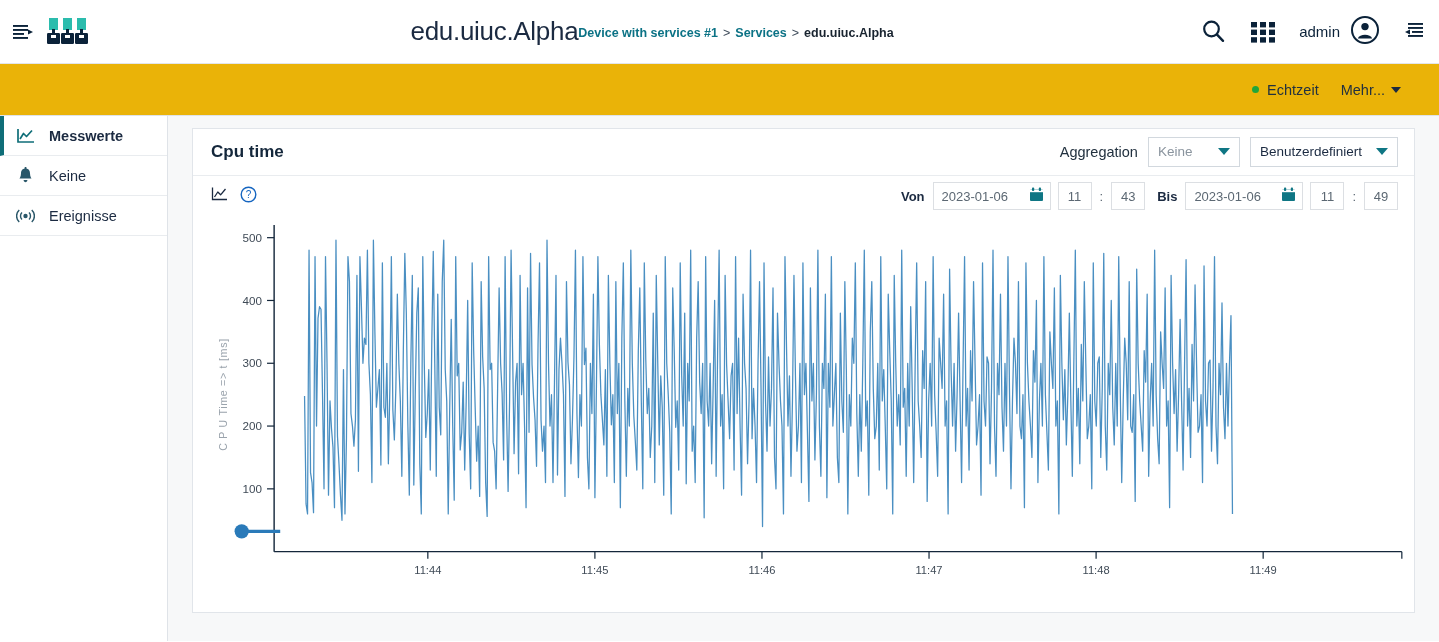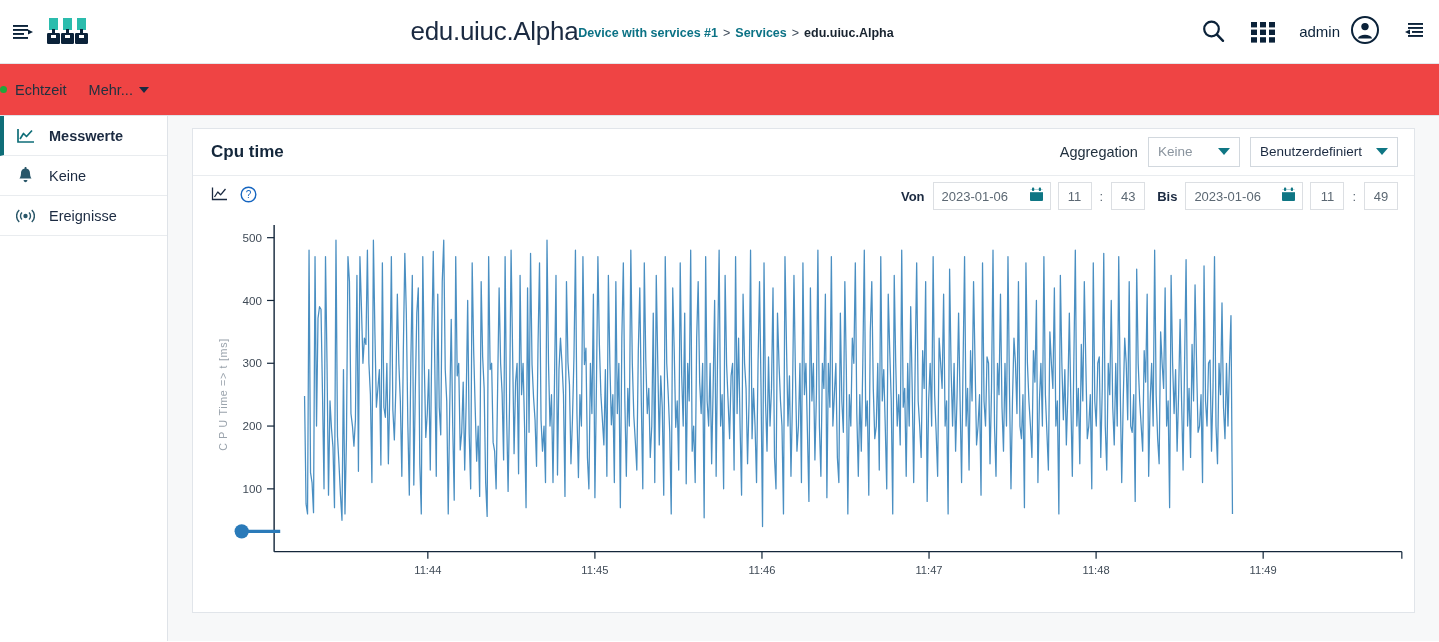--- a/index.html
+++ b/index.html
@@ -75,25 +75,25 @@
   }
   .user-area {
     display: flex; align-items: center; gap: 10px;
     cursor: pointer;
   }
   .user-name { font-size: 15px; color: #0b2239; }
 
   
   .subbar {
     height: 52px;
-    background: #ef4444;
+    background: #eab308;
     border-bottom: 1px solid #dfe3e8;
     display: flex;
     align-items: center;
-    justify-content: flex-start;
+    justify-content: flex-end;
     padding-right: 38px;
     gap: 22px;
   }
   .realtime {
     display: flex; align-items: center; gap: 8px;
     font-size: 14.5px; color: #22313f;
     cursor: pointer;
   }
   .dot-green {
     width: 7px; height: 7px; border-radius: 50%;

